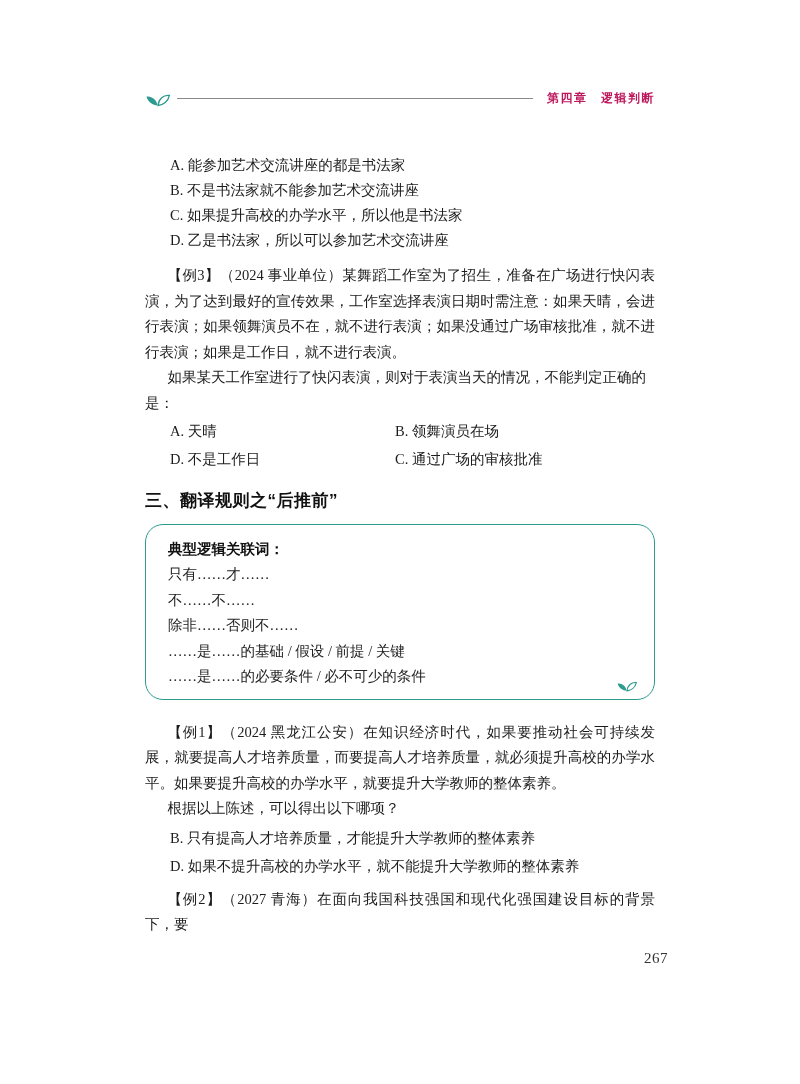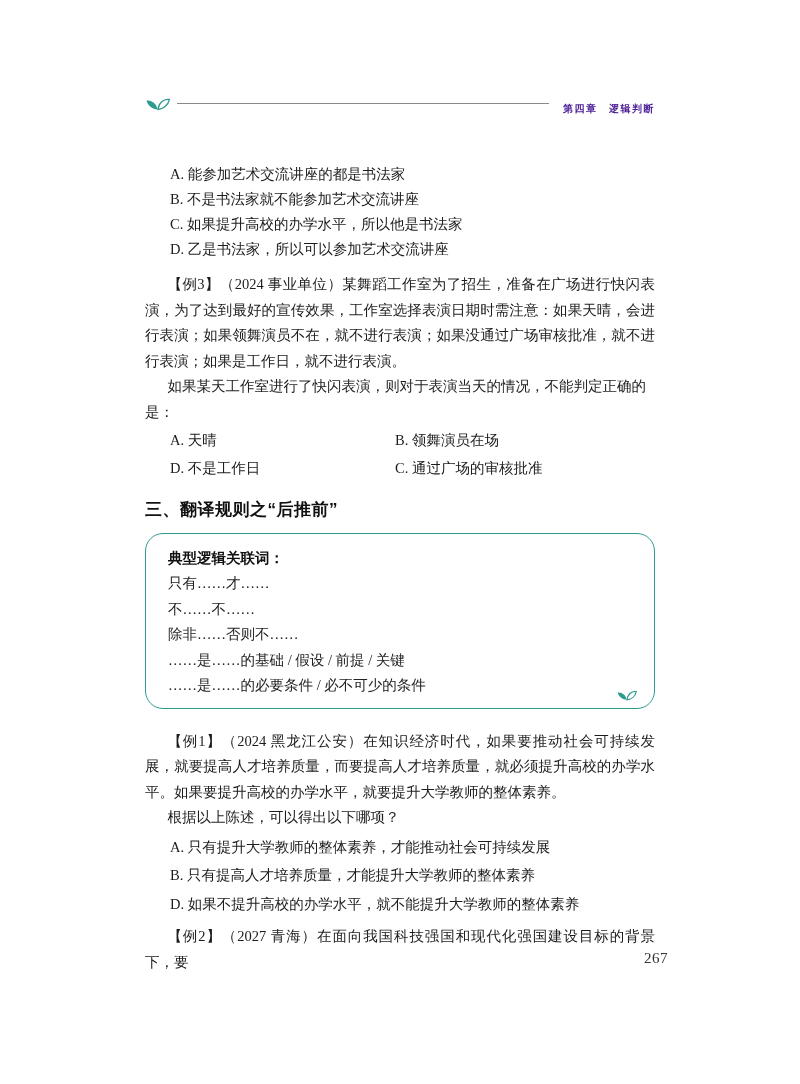--- a/index.html
+++ b/index.html
@@ -19,24 +19,23 @@
   
   .pg-header {
     display: flex; align-items: center;
     margin-bottom: 46px;
   }
   .pg-header .leaf { flex: 0 0 auto; margin-right: 6px; display: flex; align-items: center; }
   .pg-header .rule { flex: 1 1 auto; height: 0; border-top: 1px solid #8a8a8a; margin-right: 14px; }
   .chapter-title {
     flex: 0 0 auto;
     font-family: "Liberation Sans", "DejaVu Sans", sans-serif;
-    font-weight: bold; font-size: 10px;
-    color: #4c1d95; letter-spacing: 1.5px;
+    font-weight: bold; font-size: 12px;
+    color: #be185d; letter-spacing: 1.5px;
     white-space: nowrap;
-    margin-top: 12px;
   }
   
   .opt-list { list-style: none; padding-left: 25px; }
   .opt-list li { font-size: 14.5px; line-height: 25px; }
   .para {
     font-size: 14.5px; line-height: 25.5px;
     text-align: justify; text-indent: 1.55em;
     margin-top: 10px;
   }
   .q-line {
@@ -128,21 +127,20 @@
       <svg width="22" height="13" viewBox="0 0 26 16" aria-hidden="true">
         <path d="M12.5 14.5 C11.5 8.5 6.5 4.8 1.5 5.6 C2.9 11.3 7.8 14.2 12.5 14.5 Z" fill="#2d9b8d"></path>
         <path d="M13 14.5 C13.6 8 18.4 3.6 24.4 4.4 C23.2 10.4 18.2 14.1 13 14.5 Z" fill="none" stroke="#2d9b8d" stroke-width="1.5"></path>
       </svg>
     </span>
   </div>
 
   <p class="para ex1-para">【例1】（2024 黑龙江公安）在知识经济时代，如果要推动社会可持续发展，就要提高人才培养质量，而要提高人才培养质量，就必须提升高校的办学水平。如果要提升高校的办学水平，就要提升大学教师的整体素养。</p>
   <p class="q-line">根据以上陈述，可以得出以下哪项？</p>
   <ul class="ex1-opts">
-    <li>A. 只有提升大学教师的整体素养，才能推动社会可持续发展</li>
     <li>B. 只有提高人才培养质量，才能提升大学教师的整体素养</li>
     <li>D. 如果不提升高校的办学水平，就不能提升大学教师的整体素养</li>
   </ul>
 
   <p class="para ex2-para">【例2】（2027 青海）在面向我国科技强国和现代化强国建设目标的背景下，要</p>
 
   <div class="page-number">267</div>
 
 </div>
 

